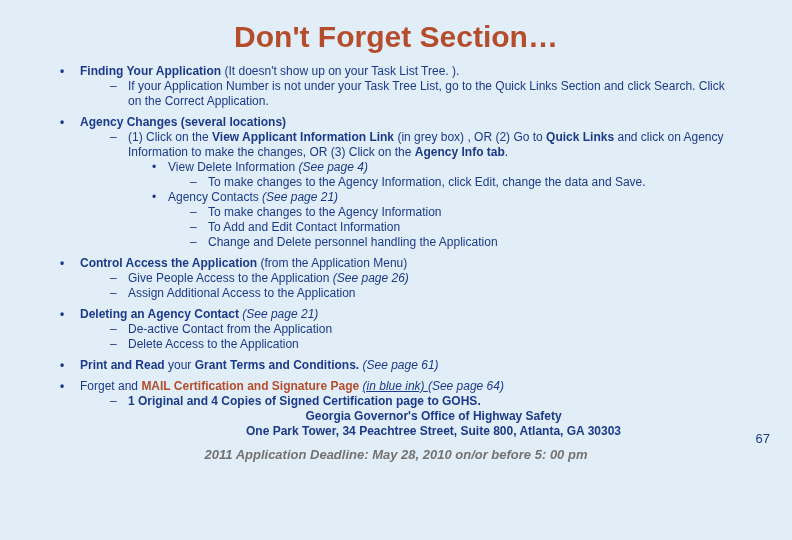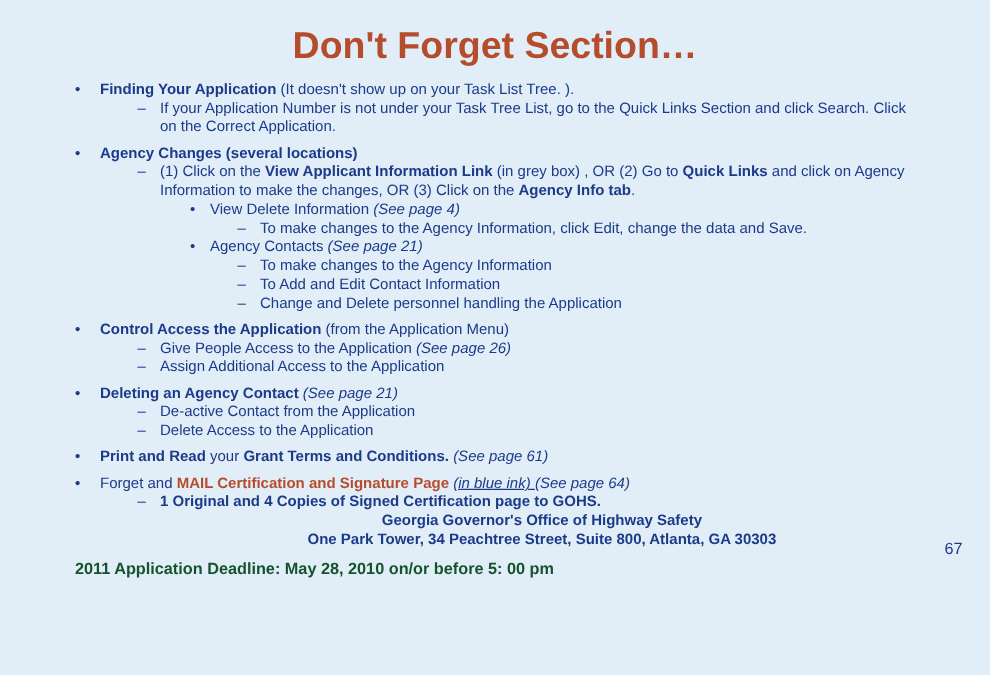--- a/index.html
+++ b/index.html
@@ -36,24 +36,26 @@
   .b1-head { font-weight: bold; }
   .b2 { display: flex; margin-left: 30px; }
   .dash { width: 18px; flex-shrink: 0; }
   .b3 { display: flex; margin-left: 24px; }
   .dot { width: 16px; flex-shrink: 0; }
   .b4 { display: flex; margin-left: 22px; }
   .italic { font-style: italic; }
   .highlight { color: #b54d2c; font-weight: bold; }
   .address { margin-left: 55px; font-weight: bold; text-align: center; }
   .deadline {
-    color: #14532d;
+    text-align: center;
+    color: #737373;
     font-weight: bold;
     margin-top: 8px;
     font-size: 13px;
+    font-style: italic;
   }
   .pagenum {
     position: absolute;
     right: 22px;
     bottom: 30px;
     font-size: 13px;
     color: #1c3a8a;
   }
   .blueink { font-style: italic; text-decoration: underline; }
 </style>

